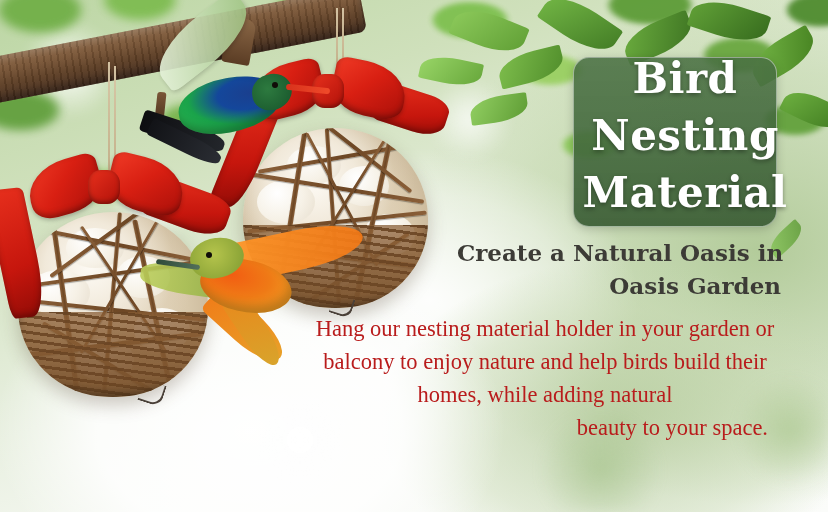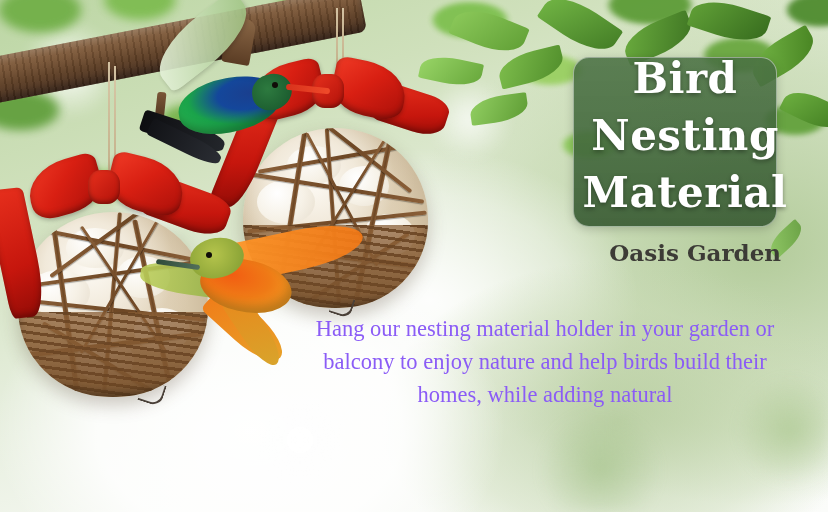--- a/index.html
+++ b/index.html
@@ -163,21 +163,21 @@
   }
   .subtitle{
     position:absolute;left:455px;top:236px;width:330px;
     text-align:center;color:#3c3b36;
     font-family:"DejaVu Serif",serif;font-weight:bold;
     font-size:23px;line-height:33px;
   }
   .subtitle .l2{display:block;text-align:right;padding-right:4px;}
   .body-copy{
     position:absolute;left:300px;top:312px;width:490px;
-    text-align:center;color:#8b5cf6;
+    text-align:center;color:#b91c1c;
     font-family:"Liberation Serif",serif;font-weight:400;
     font-size:22.5px;line-height:33px;
   }
   .body-copy .lastline{display:block;text-align:right;padding-right:22px;}
 </style>
 </head>
 <body>
 
 <div id="banner">
 
@@ -299,22 +299,24 @@
   </div>
 
   <div class="title-box"></div>
   <div class="title-text">
     <div>Bird</div>
     <div>Nesting</div>
     <div>Material</div>
   </div>
 
   <div class="subtitle">
+    <span>Create a Natural Oasis in</span>
     <span class="l2">Oasis Garden</span>
   </div>
 
   <div class="body-copy">
     <span>Hang our nesting material holder in your</span>
     <span>garden or balcony to enjoy nature and help</span>
     <span>birds build their homes, while adding natural</span>
+    <span class="lastline">beauty to your space.</span>
   </div>
 
 </div>
 
 </body></html>

